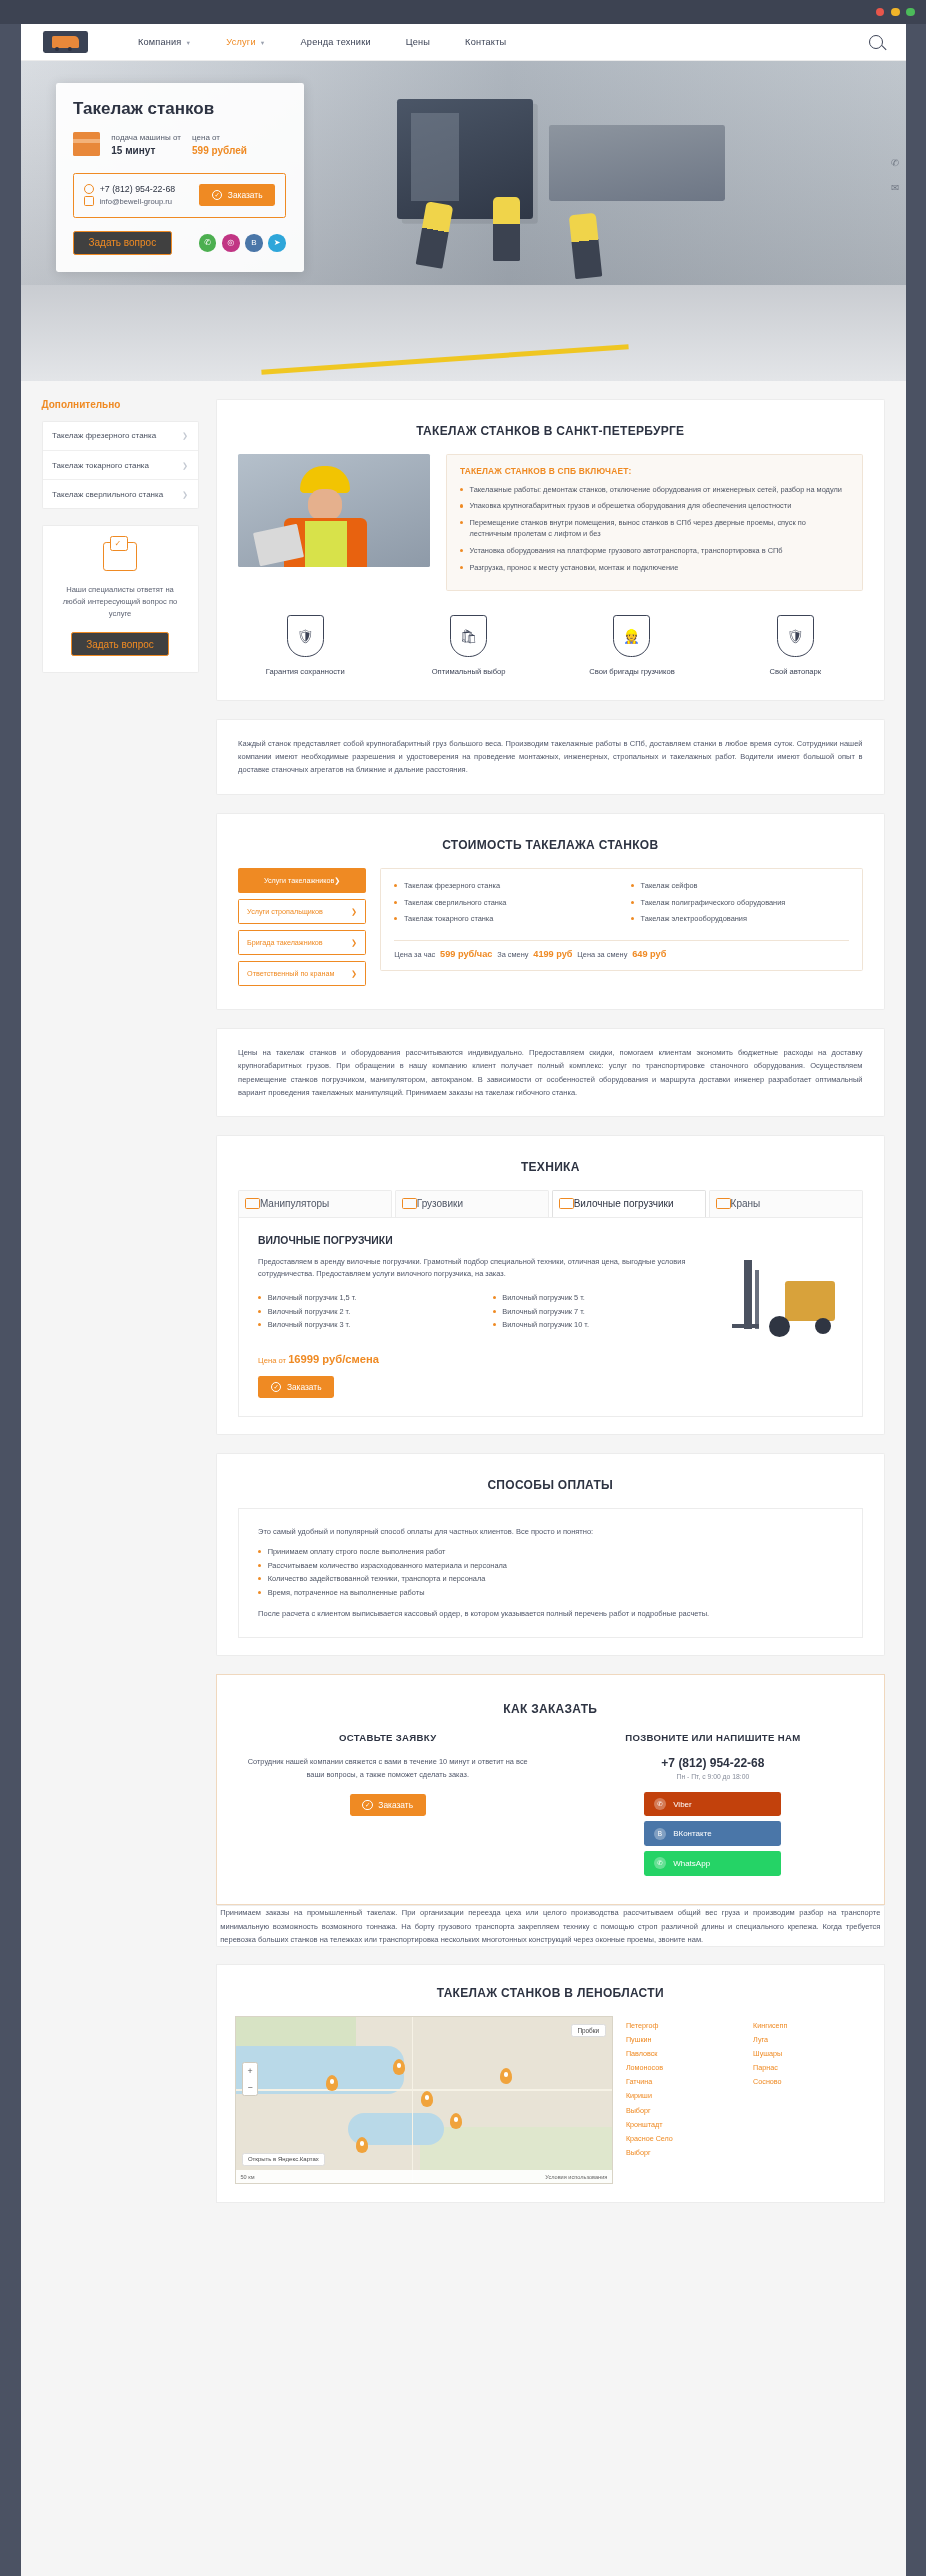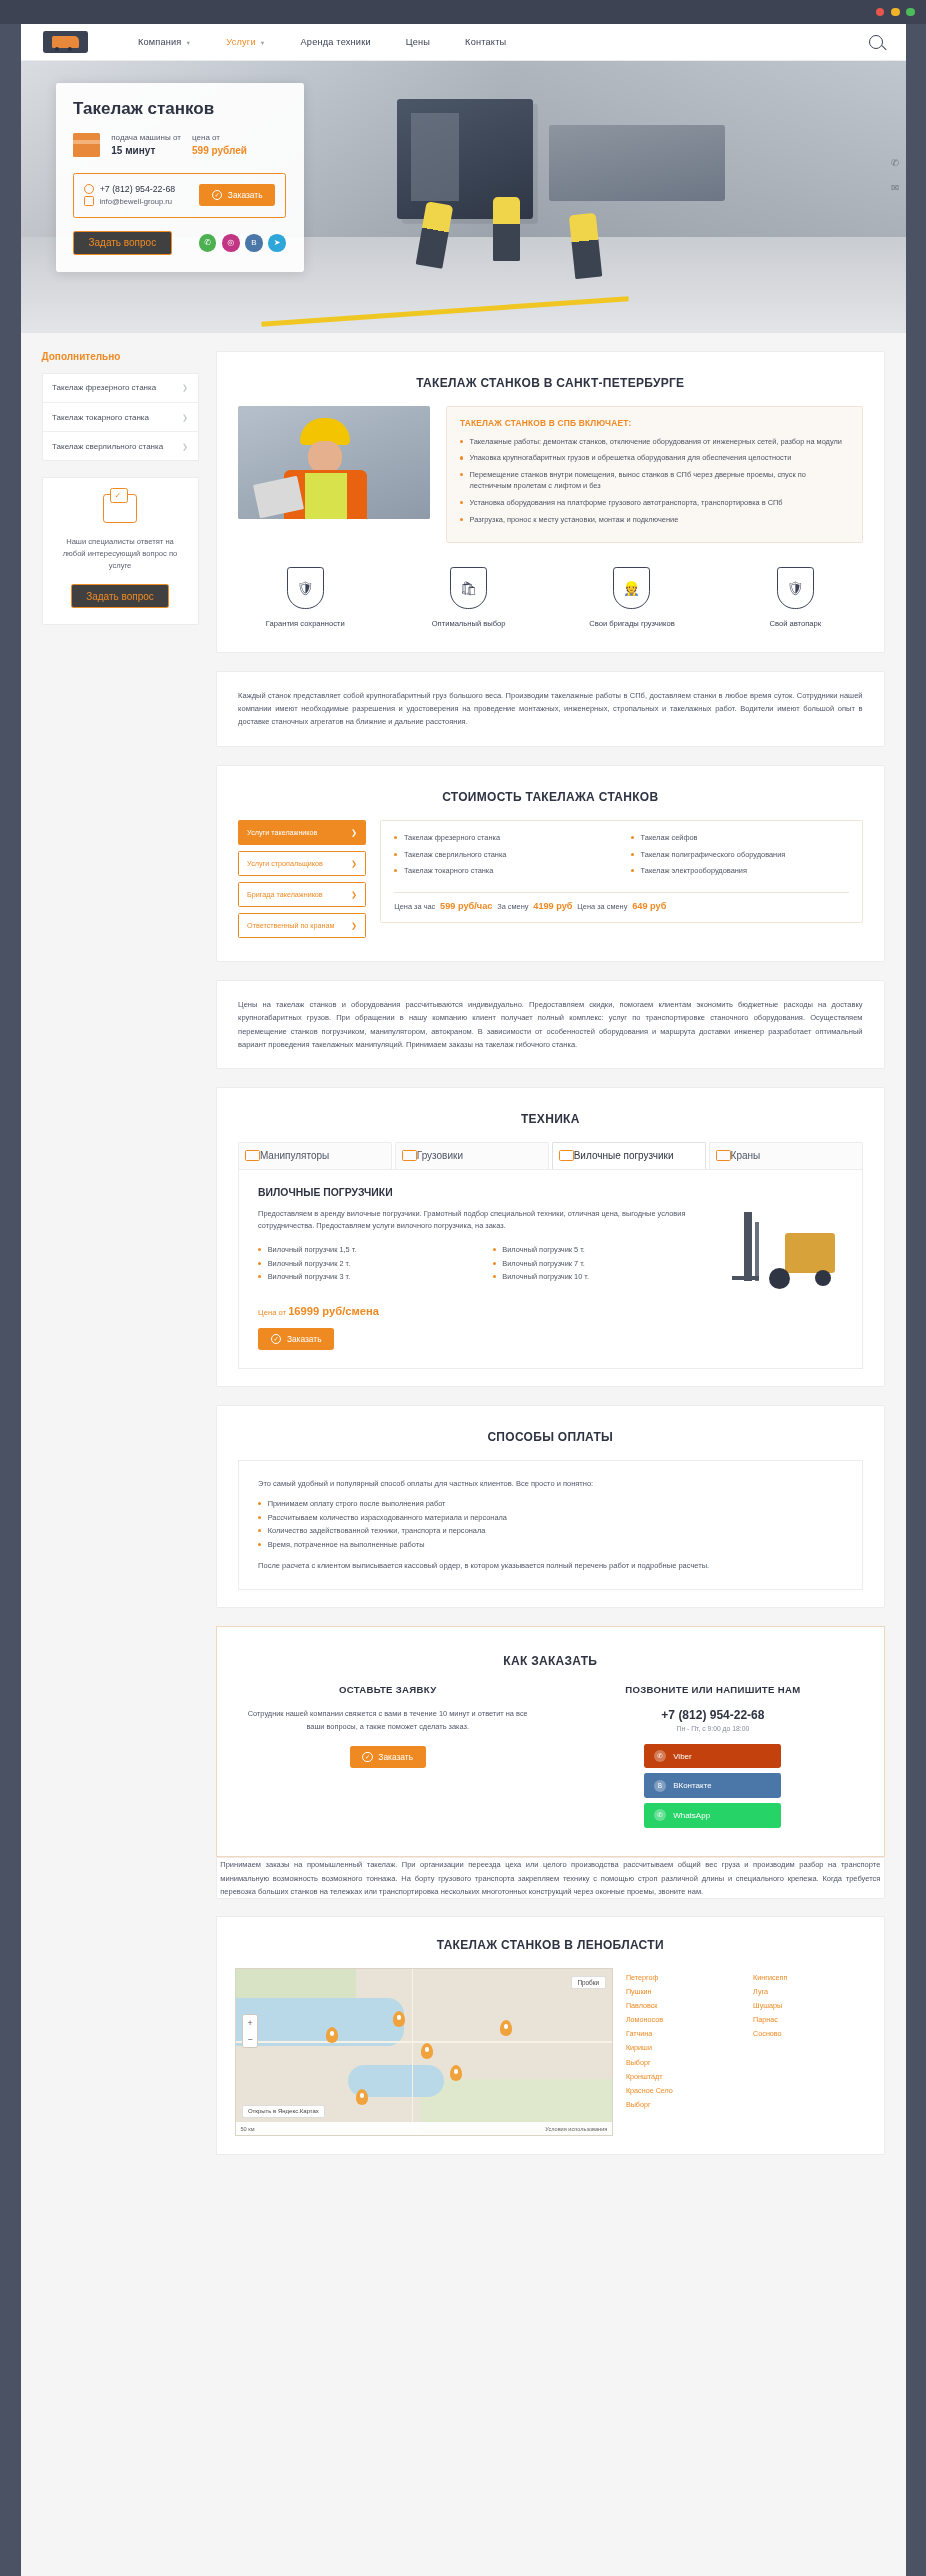--- a/index.html
+++ b/index.html
@@ -97,21 +97,21 @@
     position: absolute;
     width: 5.6px; height: 1.4px;
     background: #3c4356;
     transform: rotate(45deg);
     right: -4px; bottom: 0px;
   }
 
   
   .hero {
     position: relative;
-    height: 272px;
+    height: 320px;
     overflow: hidden;
     background: linear-gradient(100deg,#cfd4da 0%, #b8bfc7 40%, #9ba3ad 100%);
   }
   .hero-photo {
     position:absolute; inset:0;
     background:
       linear-gradient(180deg, rgba(255,255,255,.06), rgba(40,45,55,.2)),
       linear-gradient(90deg,#d7dbe0 0%, #c3c9d0 25%, #a9b1ba 55%, #bcc3ca 100%);
   }
   .hero-photo .floor{
@@ -154,21 +154,20 @@
   }
   .hero-title {
     font-size: 17px;
     color: #2d3342;
     font-weight: bold;
     margin-bottom: 12.8px;
   }
   .hero-stats {
     display: flex;
     gap: 11.2px;
-    align-items: center;
     margin-bottom: 14.4px;
   }
   .box-icon {
     width: 27px; height: 24px;
     background: #e8883a;
     border-radius: 1.6px;
     position: relative;
     flex: none;
   }
   .box-icon:before{
@@ -370,21 +369,21 @@
     background: #fff;
     border: 0.8px solid #ef8a23;
     color: #ef8a23;
     font-size: 7.2px;
     padding: 7.2px 8px;
     margin-bottom: 5.6px;
     border-radius: 1.6px;
     cursor: pointer;
     display: flex; justify-content: space-between; align-items: center;
   }
-  .tab-v.active { background: #ef8a23; color: #fff; }
+  .tab-v.active { background: #ef8a23; color: #fff; justify-content: center; }
   .price-panel {
     flex: 1;
     border: 0.8px solid #f0e4d6;
     border-radius: 1.6px;
     padding: 11.2px 12.8px;
   }
   .price-cols { display: flex; gap: 19px; }
   .price-cols ul { flex: 1; }
   .price-vals {
     display: flex;

